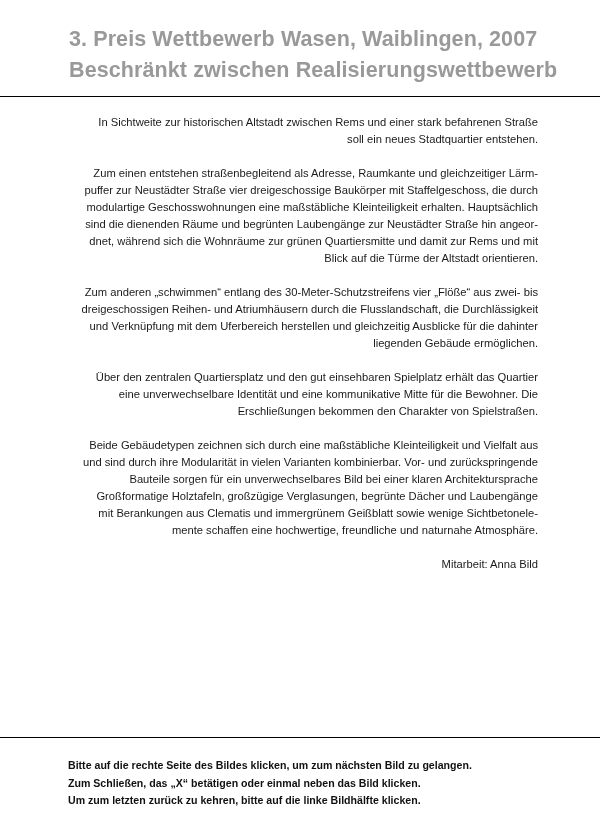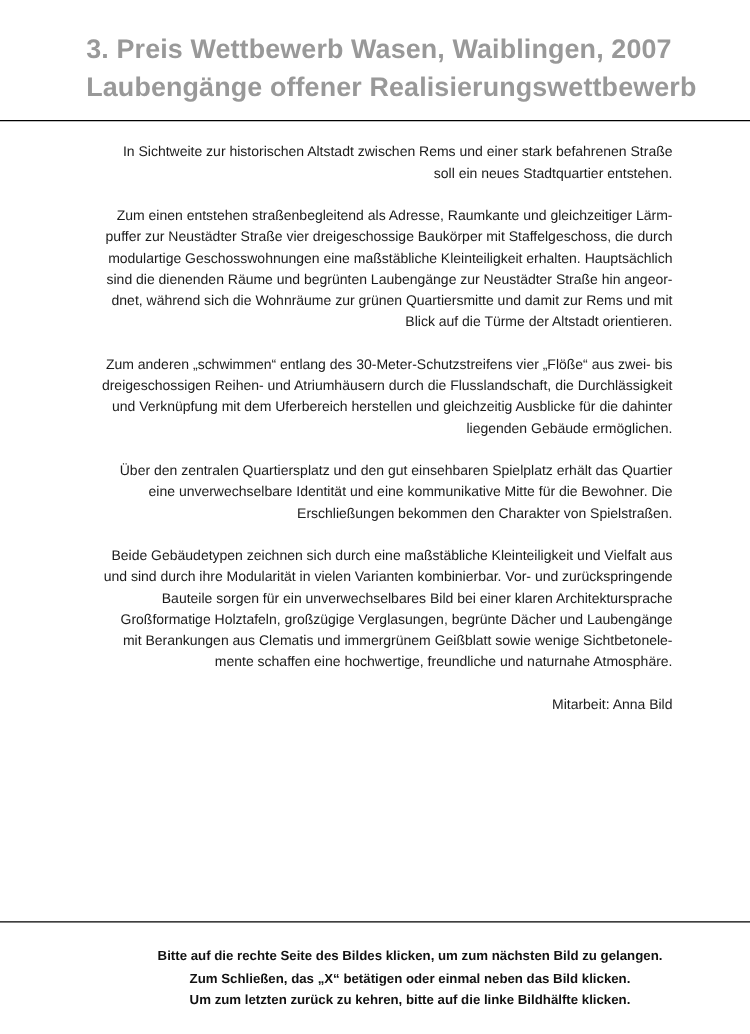--- a/index.html
+++ b/index.html
@@ -57,30 +57,29 @@
     }
     .footer {
       position: absolute;
       left: 68px;
       top: 757px;
       width: 520px;
       font-size: 10.6px;
       font-weight: bold;
       line-height: 17.5px;
       color: #111111;
-      text-align: center;
     }
     .footer div { white-space: nowrap; }
   </style>
 </head>
 <body>
 
 <div class="header">
   <div class="title-line title-1">3. Preis Wettbewerb Wasen, Waiblingen, 2007</div>
-  <div class="title-line title-2">Laubengänge offener Realisierungswettbewerb</div>
+  <div class="title-line title-2">Beschränkt zwischen Realisierungswettbewerb</div>
 </div>
 
 <div class="rule rule-top"></div>
 
 <div class="content">
   <p>In Sichtweite zur historischen Altstadt zwischen Rems und einer stark befahrenen Straße
 soll ein neues Stadtquartier entstehen.</p>
   <p>Zum einen entstehen straßenbegleitend als Adresse, Raumkante und gleichzeitiger Lärm-
 puffer zur Neustädter Straße vier dreigeschossige Baukörper mit Staffelgeschoss, die durch
 modulartige Geschosswohnungen eine maßstäbliche Kleinteiligkeit erhalten. Hauptsächlich

